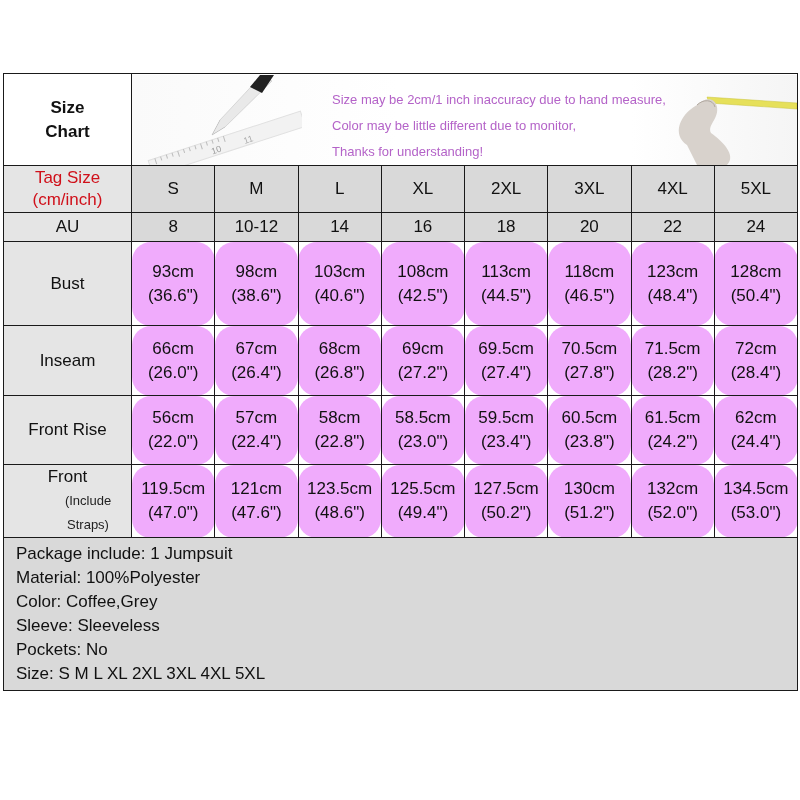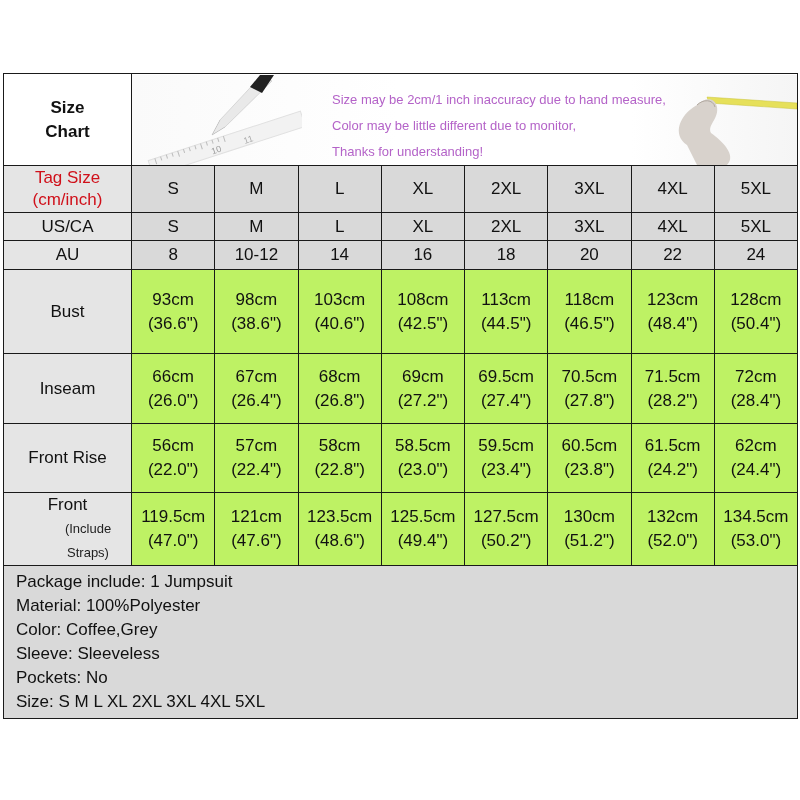--- a/index.html
+++ b/index.html
@@ -1,21 +1,21 @@
 <!DOCTYPE html>
 <html><head>
 <meta charset="utf-8">
 <style>
   html, body { margin:0; padding:0; background:#ffffff; }
   body { width:800px; height:800px; position:relative; font-family:"Liberation Sans", sans-serif; color:#111; overflow:hidden; }
   table.chart { position:absolute; left:3px; top:73px; width:794px; border-collapse:collapse; table-layout:fixed; }
   table.chart td { border:1.5px solid #1a1a1a; text-align:center; vertical-align:middle; padding:0; font-size:17px; line-height:24px; }
   td.label { background:#e5e5e5; }
   td.gray { background:#d9d9d9; }
-  td.white { background:#bef264; }
+  td.white { background:#f0abfc;border-radius:19px; }
   .title-cell { background:#fff; font-weight:bold; font-size:22px; line-height:30px; }
   .banner { position:relative; height:90px; background:linear-gradient(90deg,#fafafa 0%,#ffffff 40%,#ffffff 75%,#f5f5f5 100%); overflow:hidden; }
   .banner-notes { position:absolute; left:176px; top:12px; text-align:left; color:#b463c8; font-size:13px; line-height:26px;margin-left:24px; }
   .tag-label { color:#d0101a; font-size:17px; line-height:22px; }
   .sub { font-size:13px; color:#222;padding-left:41px; }
   .info { background:#d9d9d9; text-align:left !important; padding:4px 12px !important; font-size:16.5px; line-height:23.5px; }
   .info div { white-space:nowrap; }
   .pencil-art { position:absolute; left:0; top:0; }
   .hand-art { position:absolute; right:0; top:0; }
 </style>
@@ -90,31 +90,20 @@
     <td class="gray">S</td>
     <td class="gray">M</td>
     <td class="gray">L</td>
     <td class="gray">XL</td>
     <td class="gray">2XL</td>
     <td class="gray">3XL</td>
     <td class="gray">4XL</td>
     <td class="gray">5XL</td>
   </tr>
 
-  <tr style="height:28px">
-    <td class="label">US/CA</td>
-    <td class="gray">S</td>
-    <td class="gray">M</td>
-    <td class="gray">L</td>
-    <td class="gray">XL</td>
-    <td class="gray">2XL</td>
-    <td class="gray">3XL</td>
-    <td class="gray">4XL</td>
-    <td class="gray">5XL</td>
-  </tr>
 
 
   <tr style="height:29px">
     <td class="label">AU</td>
     <td class="gray">8</td>
     <td class="gray">10-12</td>
     <td class="gray">14</td>
     <td class="gray">16</td>
     <td class="gray">18</td>
     <td class="gray">20</td>

